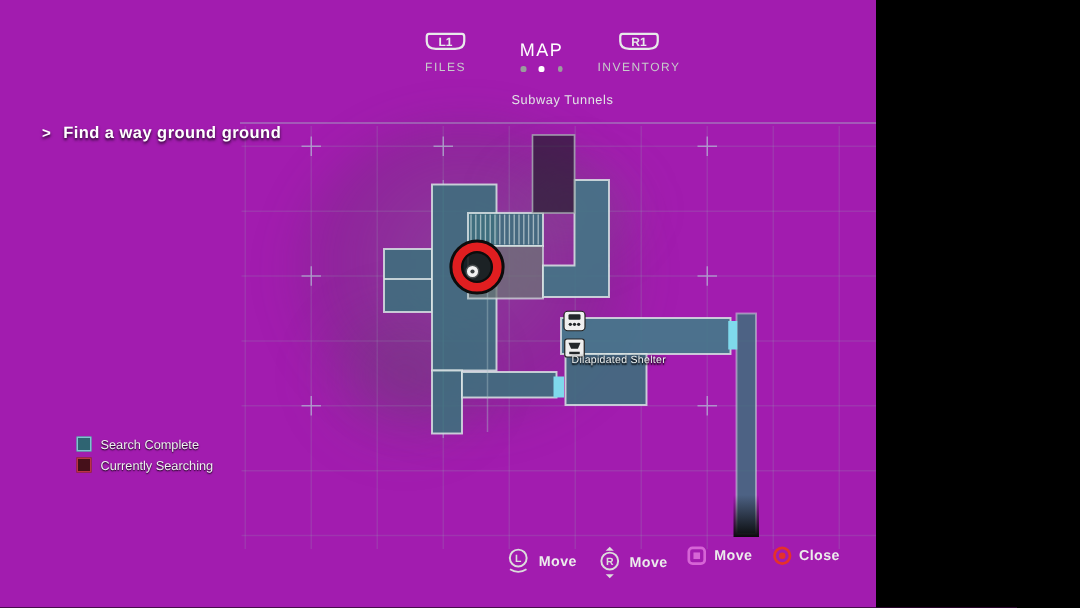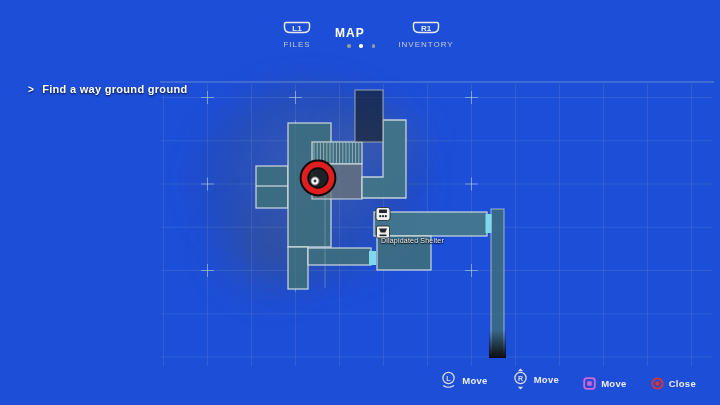--- a/index.html
+++ b/index.html
@@ -1,35 +1,35 @@
 <!DOCTYPE html>
 <html><head>
 <meta charset="utf-8">
 <style>
   html,body{margin:0;padding:0;background:#000;}
   .screen{
-    position:relative;width:720px;height:405px;overflow:hidden;
-    background:#1d4ed8;
+    position:relative;width:584px;height:405px;overflow:hidden;
+    background:#a21caf;
     font-family:"Liberation Sans",sans-serif;
     -webkit-font-smoothing:antialiased;
   }
   .blob{position:absolute;border-radius:50%;filter:blur(14px);pointer-events:none;}
   .blob1{left:190px;top:80px;width:240px;height:210px;
     background:radial-gradient(ellipse at 50% 45%, rgba(105,115,120,0.38), rgba(60,66,70,0.18) 55%, transparent 75%);}
   .blob2{left:200px;top:190px;width:140px;height:120px;
     background:radial-gradient(ellipse, rgba(80,88,92,0.30), transparent 70%);}
   .blob3{left:320px;top:95px;width:120px;height:90px;
     background:radial-gradient(ellipse, rgba(115,124,128,0.25), transparent 70%);}
   .map-svg{position:absolute;left:0;top:0;}
 
   
   .hdr-label{position:absolute;color:#c7cbcb;font-size:8px;letter-spacing:1px;text-align:center;}
   .hdr-glyph{position:absolute;}
-  .map-title{position:absolute;left:335px;top:26px;width:52px;text-align:left;
-    color:#fff;font-size:12px;font-weight:bold;letter-spacing:1px;}
+  .map-title{position:absolute;left:335px;top:26px;width:52px;text-align:center;
+    color:#fff;font-size:12px;font-weight:normal;letter-spacing:1px;}
   .page-dots{position:absolute;left:347px;top:44px;width:28px;display:flex;justify-content:space-between;}
   .page-dots span{width:3.5px;height:3.5px;border-radius:50%;background:#9a9d9d;}
   .page-dots span.active{background:#fff;}
   .subtitle{position:absolute;left:310px;top:61px;width:130px;text-align:center;
     color:#e2e6e6;font-size:8.5px;letter-spacing:0.4px;}
 
   
   .objective{position:absolute;left:28px;top:83px;display:flex;align-items:center;
     color:#fff;font-size:11px;font-weight:bold;letter-spacing:0.3px;text-shadow:0 1px 2px rgba(0,0,0,0.8);}
   .objective .chev{margin-right:8px;font-size:10px;}
@@ -41,21 +41,21 @@
 
   
   .legend{position:absolute;left:51px;top:291px;}
   .legend-row{display:flex;align-items:center;margin-bottom:4px;}
   .swatch{width:8px;height:8px;margin-right:6px;border:1.5px solid;}
   .swatch.complete{background:#2f6472;border-color:#7fc4cf;}
   .swatch.searching{background:#45101a;border-color:#bb3343;}
   .legend-row .lbl{color:#f0f2f2;font-size:8.5px;text-shadow:0 1px 1px #000;}
 
   
-  .controls{position:absolute;right:24px;top:364px;height:26px;display:flex;align-items:flex-end;gap:11px;}
+  .controls{position:absolute;right:24px;top:364px;height:26px;display:flex;align-items:flex-start;}
   .controls .hint{display:flex;align-items:center;margin-left:13px;}
   .controls .hint .ic{margin-right:5px;display:flex;align-items:center;}
   .controls .hint .lbl{color:#ececec;font-size:9.5px;font-weight:bold;letter-spacing:0.3px;}
 </style>
 </head>
 <body>
 
 <div class="screen">
 
   <div class="blob blob1"></div>
@@ -171,20 +171,21 @@
   </div>
 
   <div class="hdr-glyph" style="left:412px;top:21px;">
     <svg width="28" height="16" viewBox="0 0 28 16">
       <path d="M3 1.5 h22 q1.5 0 1.5 2 v3 q0 5 -6 5 h-13 q-6 0 -6 -5 v-3 q0 -2 1.5 -2 z" fill="none" stroke="#e8eaea" stroke-width="1.5"></path>
       <text x="14" y="9.5" text-anchor="middle" fill="#e8eaea" font-family="Liberation Sans, sans-serif" font-size="8" font-weight="bold">R1</text>
     </svg>
   </div>
   <div class="hdr-label" style="left:396px;top:40px;width:60px;">INVENTORY</div>
 
+  <div class="subtitle">Subway Tunnels</div>
 
   <div class="objective">
     <span class="chev">&gt;</span>
     <span>Find a way ground ground</span>
   </div>
 
   <div class="map-icon" style="left:375px;top:206px;">
     <svg width="16" height="16" viewBox="0 0 16 16">
       <rect x="1" y="1.5" width="14" height="13" rx="2.5" fill="#efefef" stroke="#222" stroke-width="0.8"></rect>
       <rect x="4" y="3.5" width="8" height="3.6" rx="0.8" fill="#23272a"></rect>
@@ -195,20 +196,30 @@
   </div>
   <div class="map-icon" style="left:375px;top:224px;">
     <svg width="16" height="16" viewBox="0 0 16 16">
       <rect x="1.5" y="2" width="13" height="12" rx="1.5" fill="#efefef" stroke="#222" stroke-width="0.8"></rect>
       <polygon points="4,4.5 12,4.5 10.3,8.5 5.7,8.5" fill="#23272a"></polygon>
       <rect x="4.5" y="10.5" width="7" height="1.6" fill="#23272a"></rect>
     </svg>
   </div>
   <div class="loc-label">Dilapidated Shelter</div>
 
+  <div class="legend">
+    <div class="legend-row">
+      <span class="swatch complete"></span>
+      <span class="lbl">Search Complete</span>
+    </div>
+    <div class="legend-row">
+      <span class="swatch searching"></span>
+      <span class="lbl">Currently Searching</span>
+    </div>
+  </div>
 
   <div class="controls">
     <div class="hint">
       <span class="ic">
         <svg width="17" height="20" viewBox="0 0 17 20">
           <circle cx="8.5" cy="8" r="5.6" fill="none" stroke="#dcdcdc" stroke-width="1.3"></circle>
           <text x="8.5" y="10.8" text-anchor="middle" fill="#dcdcdc" font-family="Liberation Sans, sans-serif" font-size="7" font-weight="bold">L</text>
           <path d="M3 15.5 Q8.5 19 14 15.5" fill="none" stroke="#dcdcdc" stroke-width="1.2"></path>
         </svg>
       </span>

